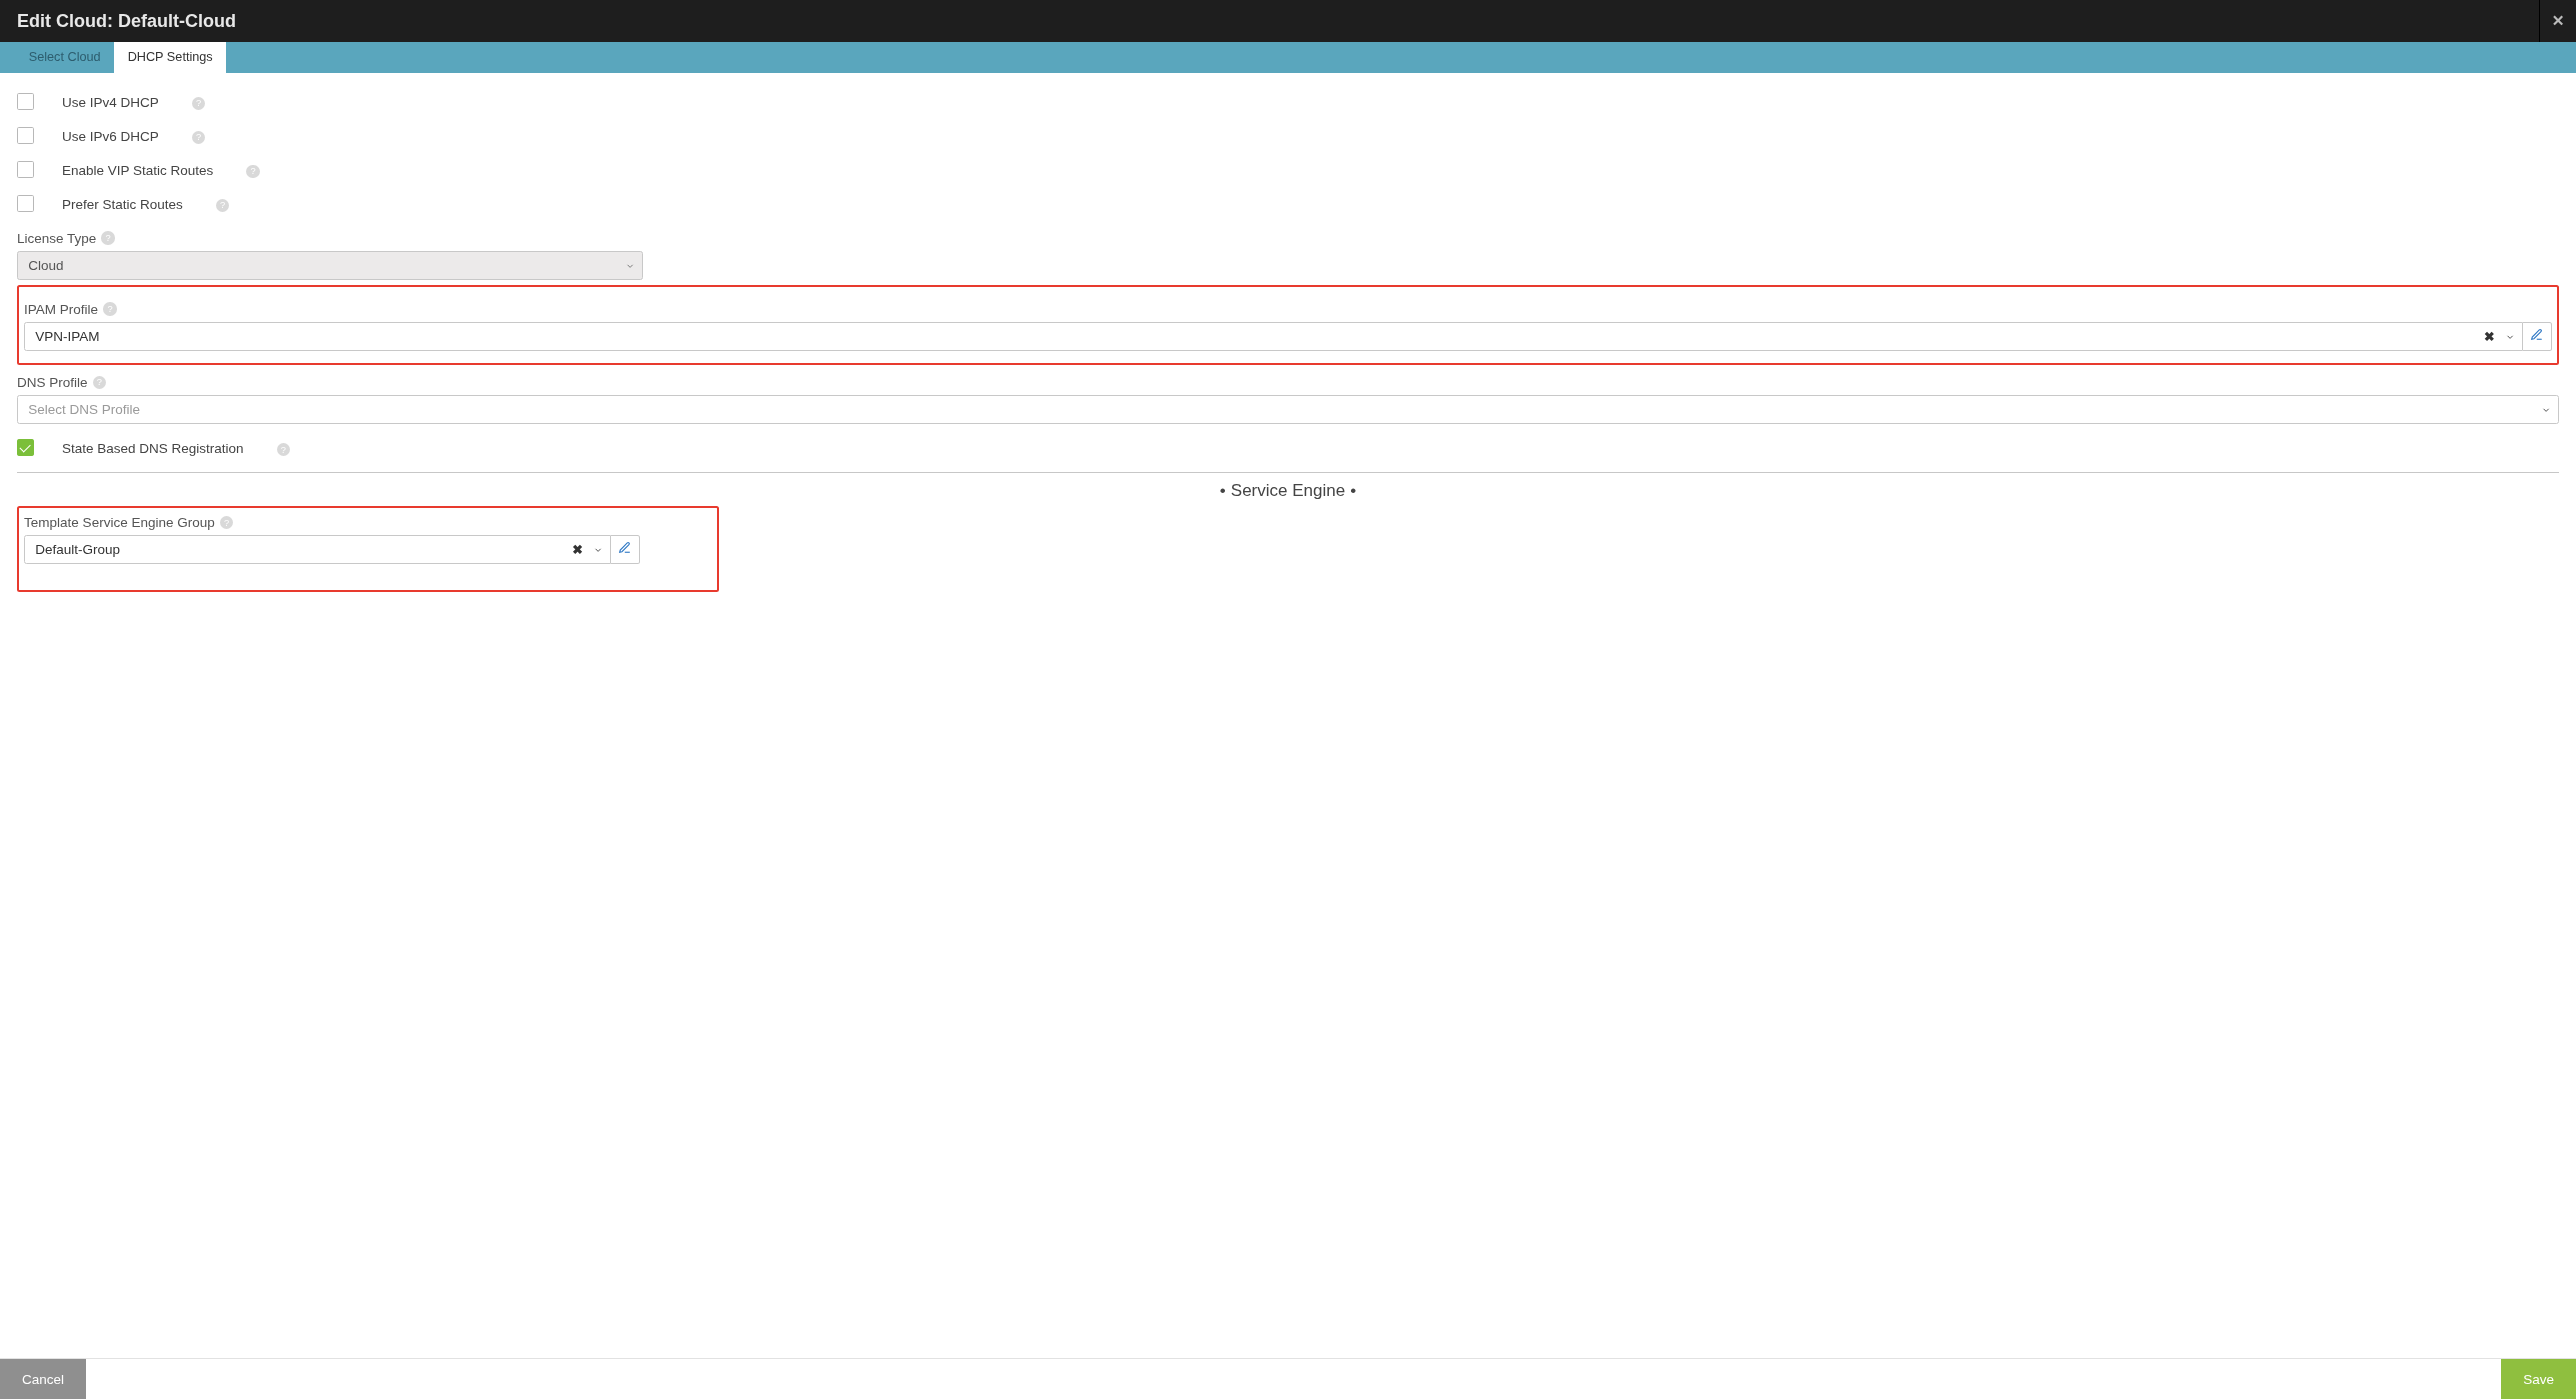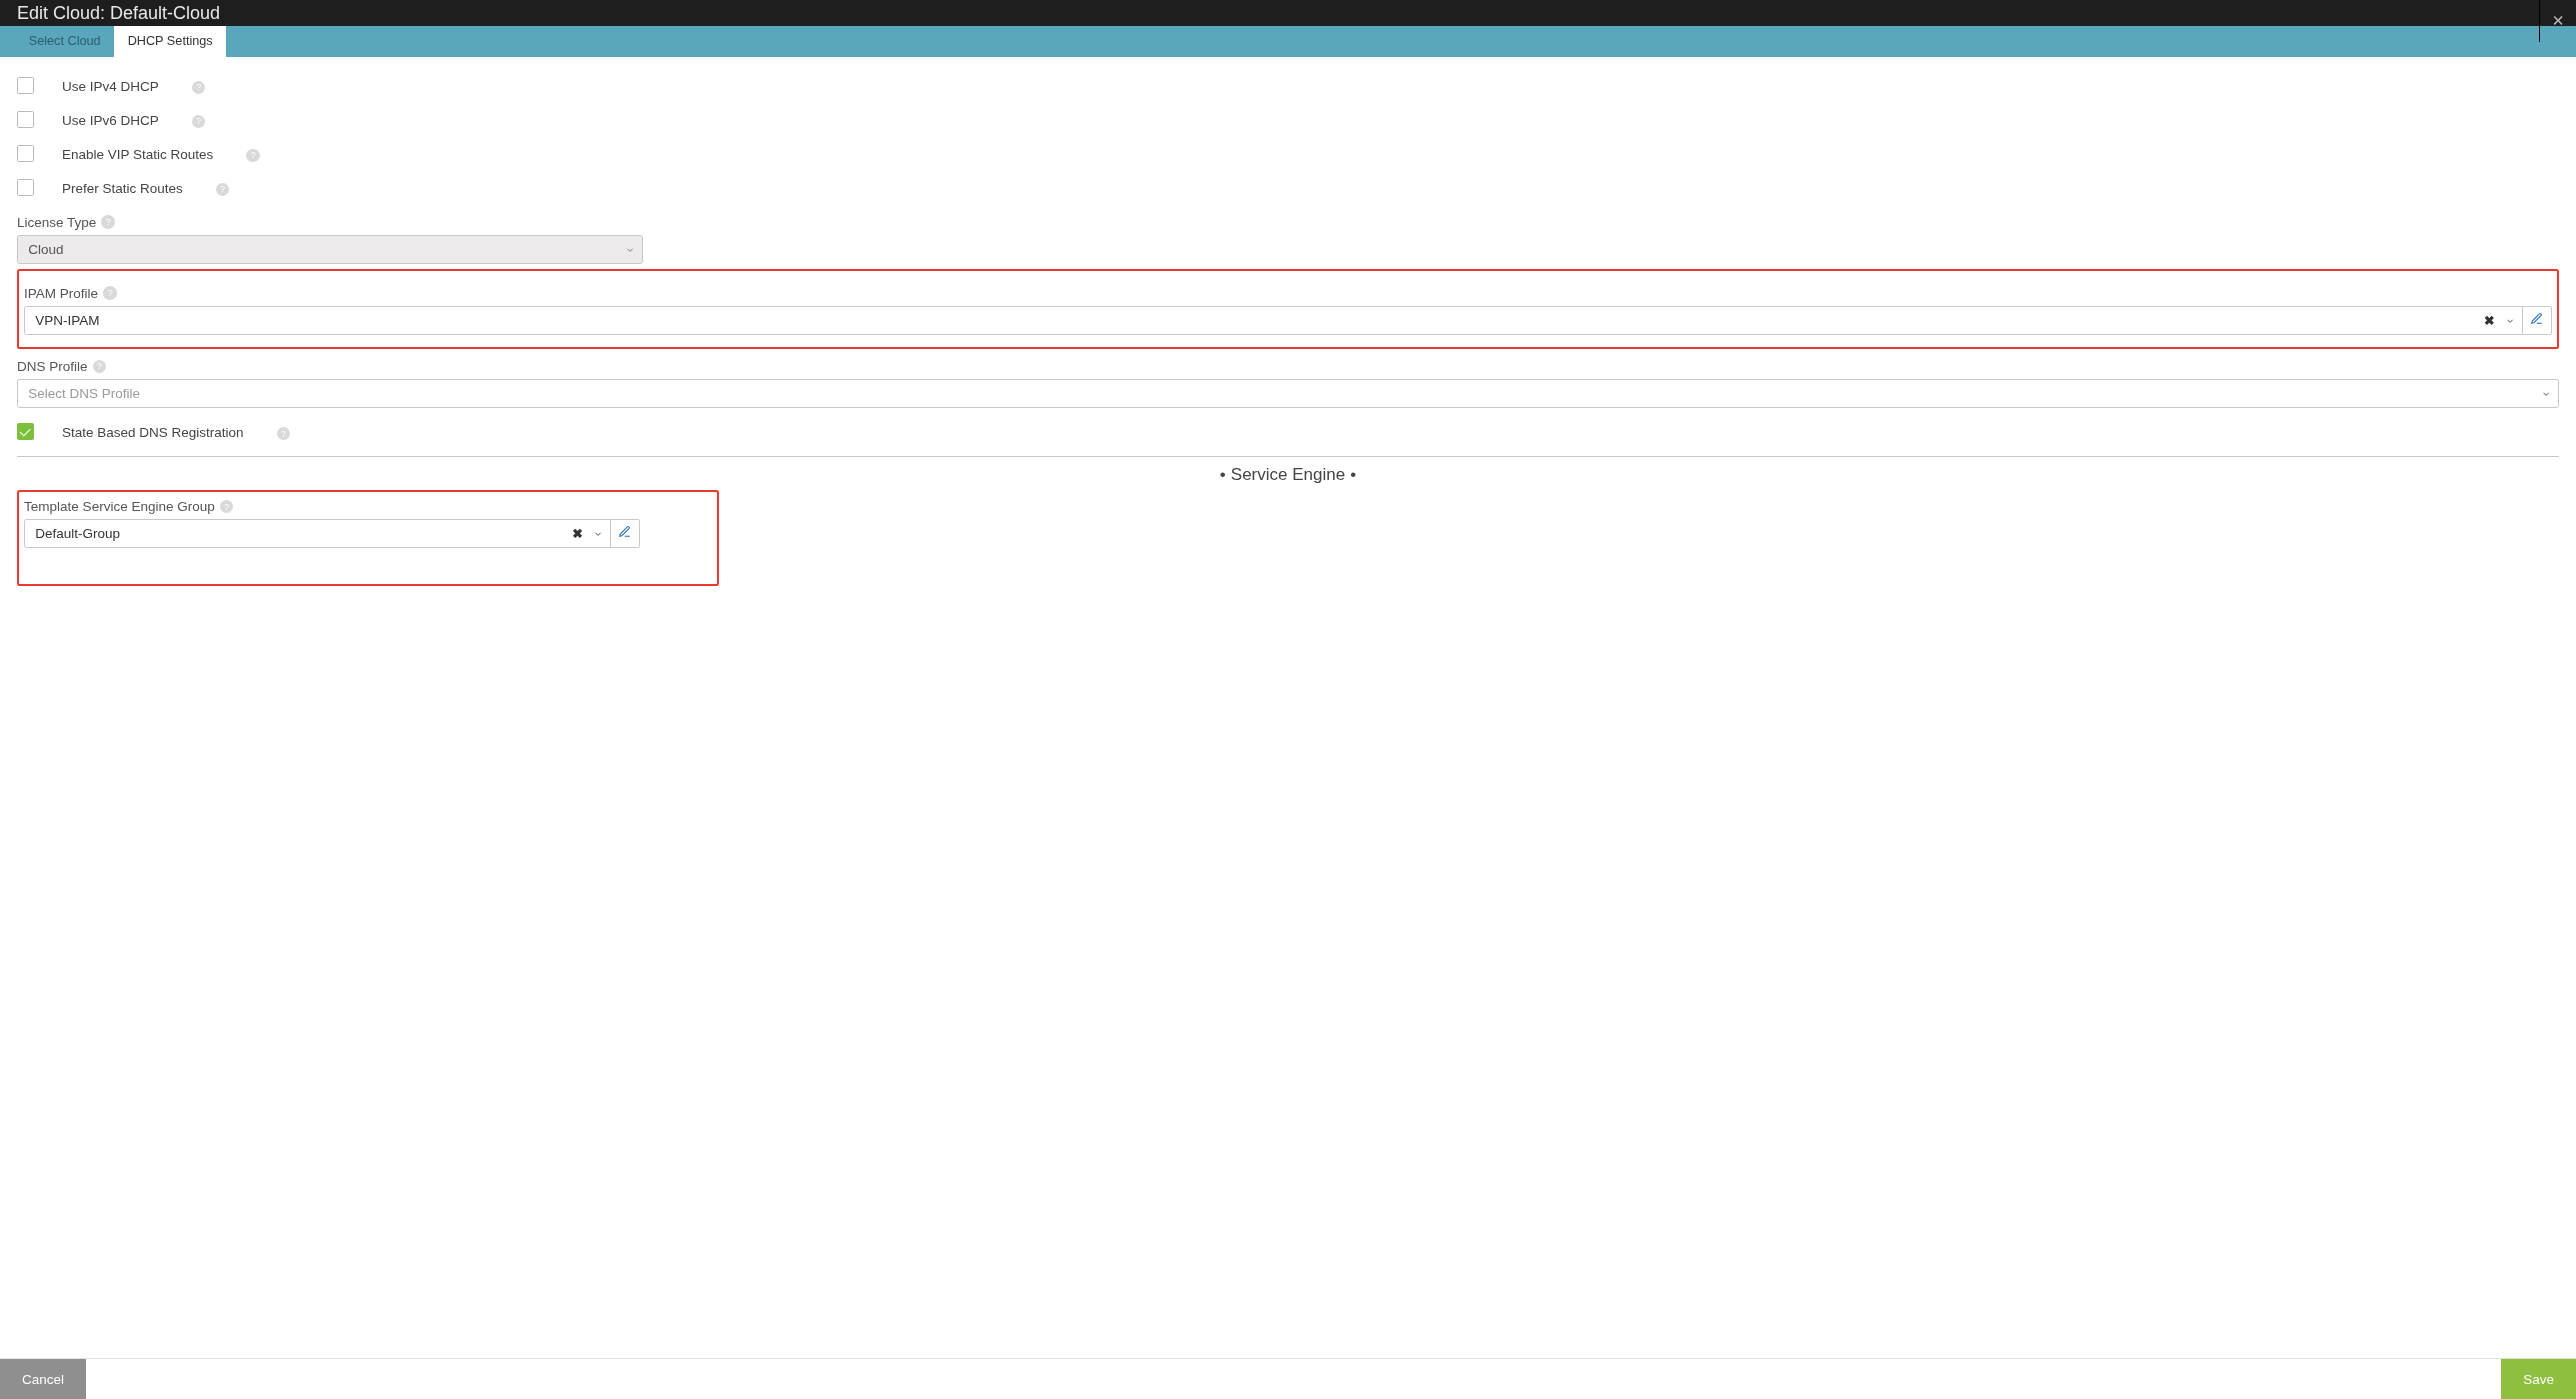--- a/index.html
+++ b/index.html
@@ -2,26 +2,26 @@
 <html style="font-size:13.5px"><head>
 <meta charset="utf-8">
 <style>
   * { box-sizing: border-box; margin: 0; padding: 0; }
   html, body { width: 100%; height: 100%; font-family: -apple-system, "Helvetica Neue", Arial, sans-serif; background: #fff; color: #333; }
   body { display: flex; flex-direction: column; }
 
   .titlebar {
     background: #1e1e1e;
     color: #e8e8e8;
-    height: 26px;
+    height: 42px;
     display: flex;
     align-items: center;
     padding: 4px 17px;
     font-size: 18px;
-    font-weight: 400;
+    font-weight: 700;
     position: relative;
   }
   .titlebar .close {
     position: absolute;
     right: 0;
     top: 0;
     width: 37px;
     height: 42px;
     display: flex;
     align-items: center;
@@ -186,21 +186,21 @@
     background: #fff;
   }
   .select-wrap.with-edit .select-box { border-radius: 2.5px 0 0 2.5px; }
 
   .hl-red {
     border: 2.5px solid #e83a2e;
     border-radius: 2.5px;
     padding: 6.8px 5.1px 12px 5.1px;
     margin-top: 5.1px;
   }
-  .hl-red.small { width: 56%; max-width: 702px; padding-bottom: 36px; }
+  .hl-red.small { width: 56%; max-width: 702px; padding-bottom: 26px; }
 
   .license-select { width: 49%; max-width: 626px; }
   .seg-select-wrap { width: 100%; max-width: 616px; }
 
   .footer {
     height: 41px;
     display: flex;
     align-items: stretch;
     border-top: 0.8px solid #e2e2e2;
   }

